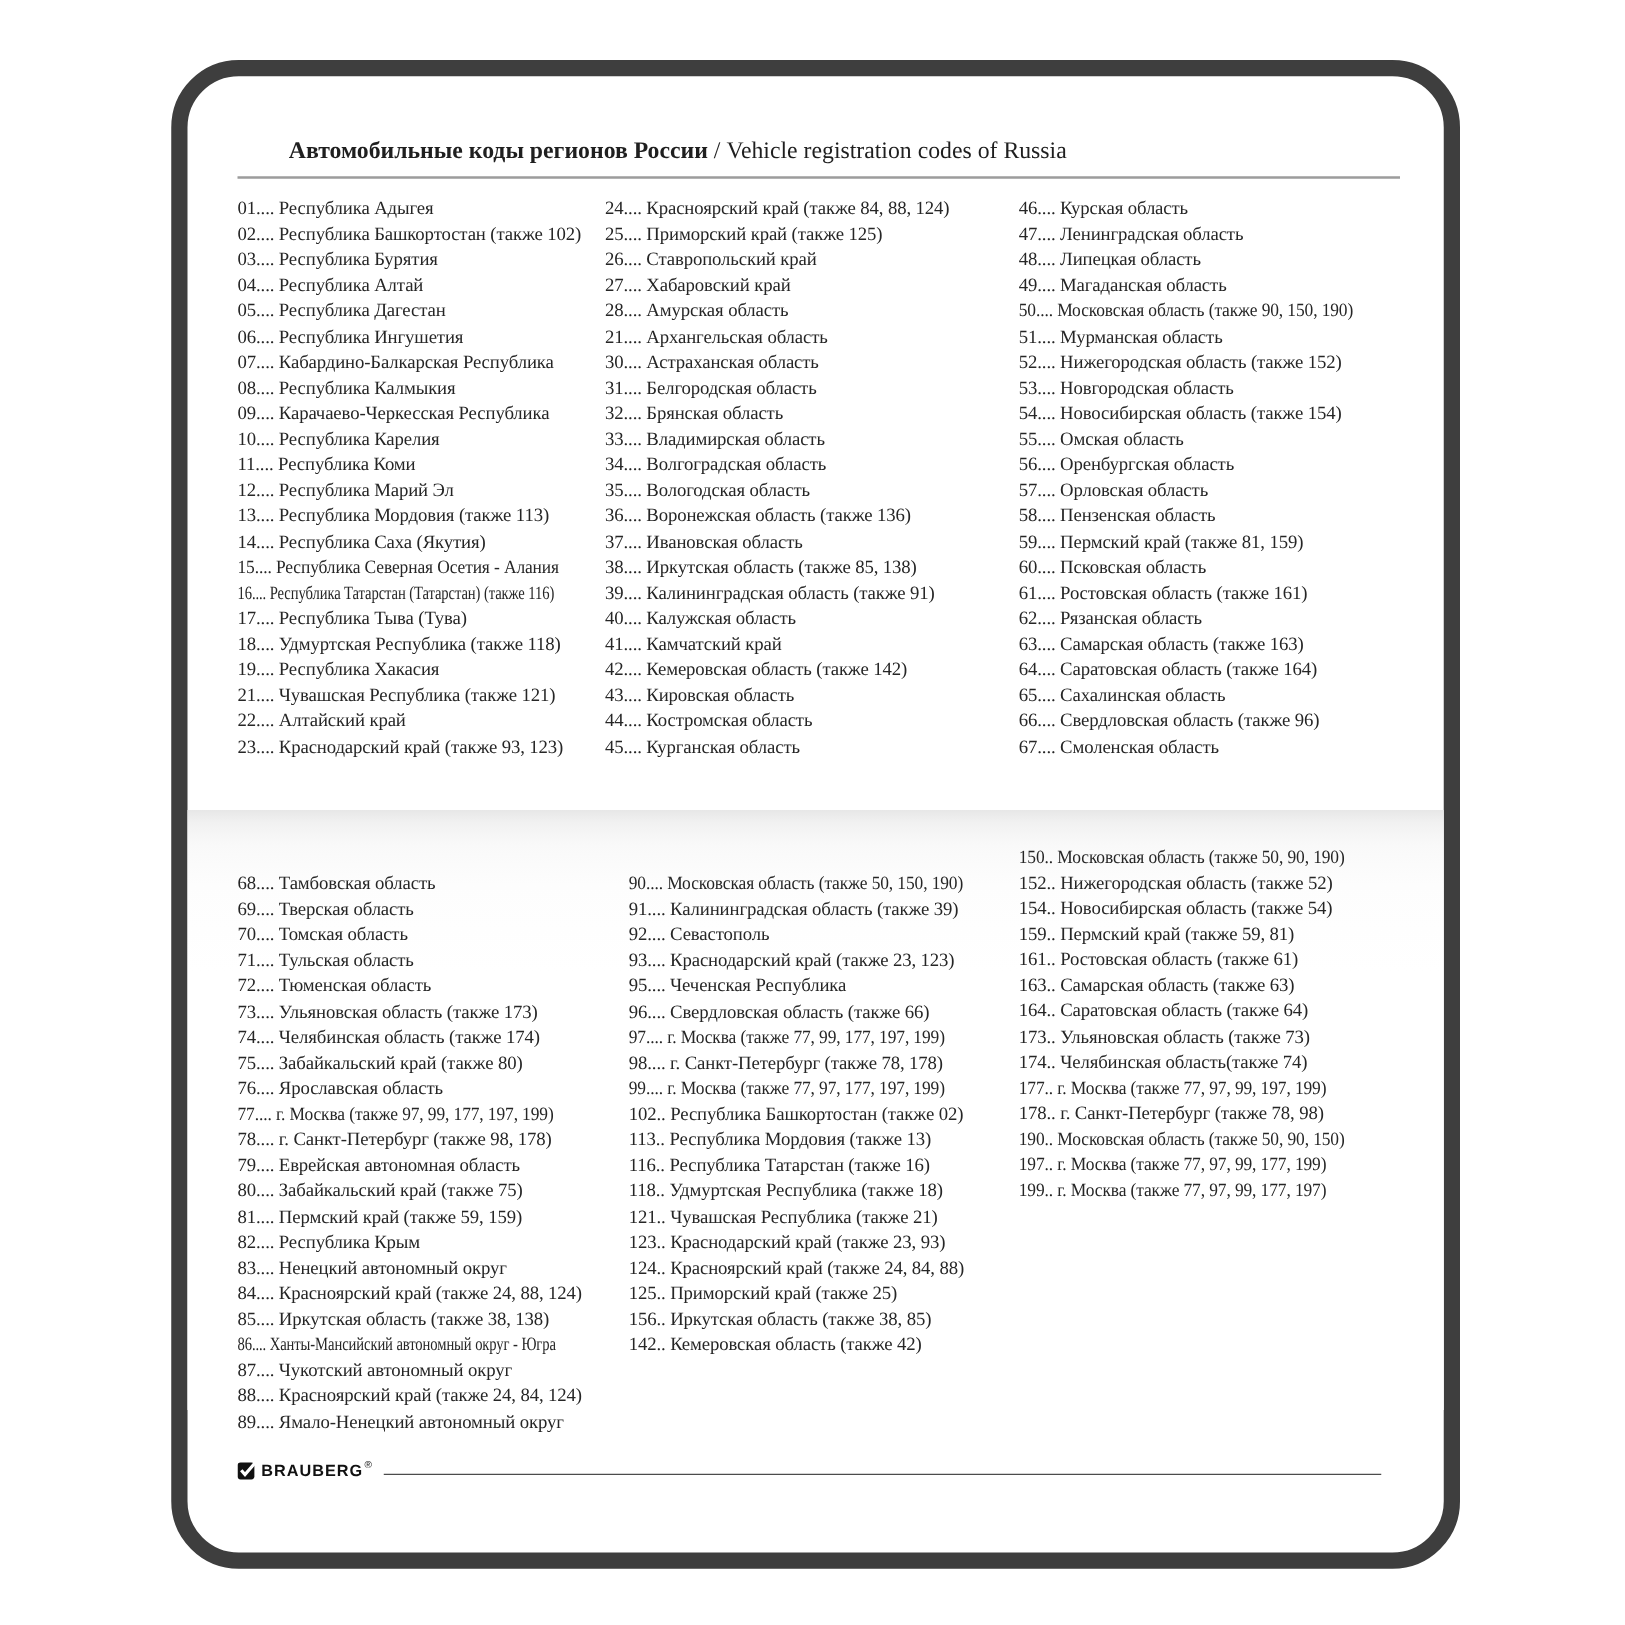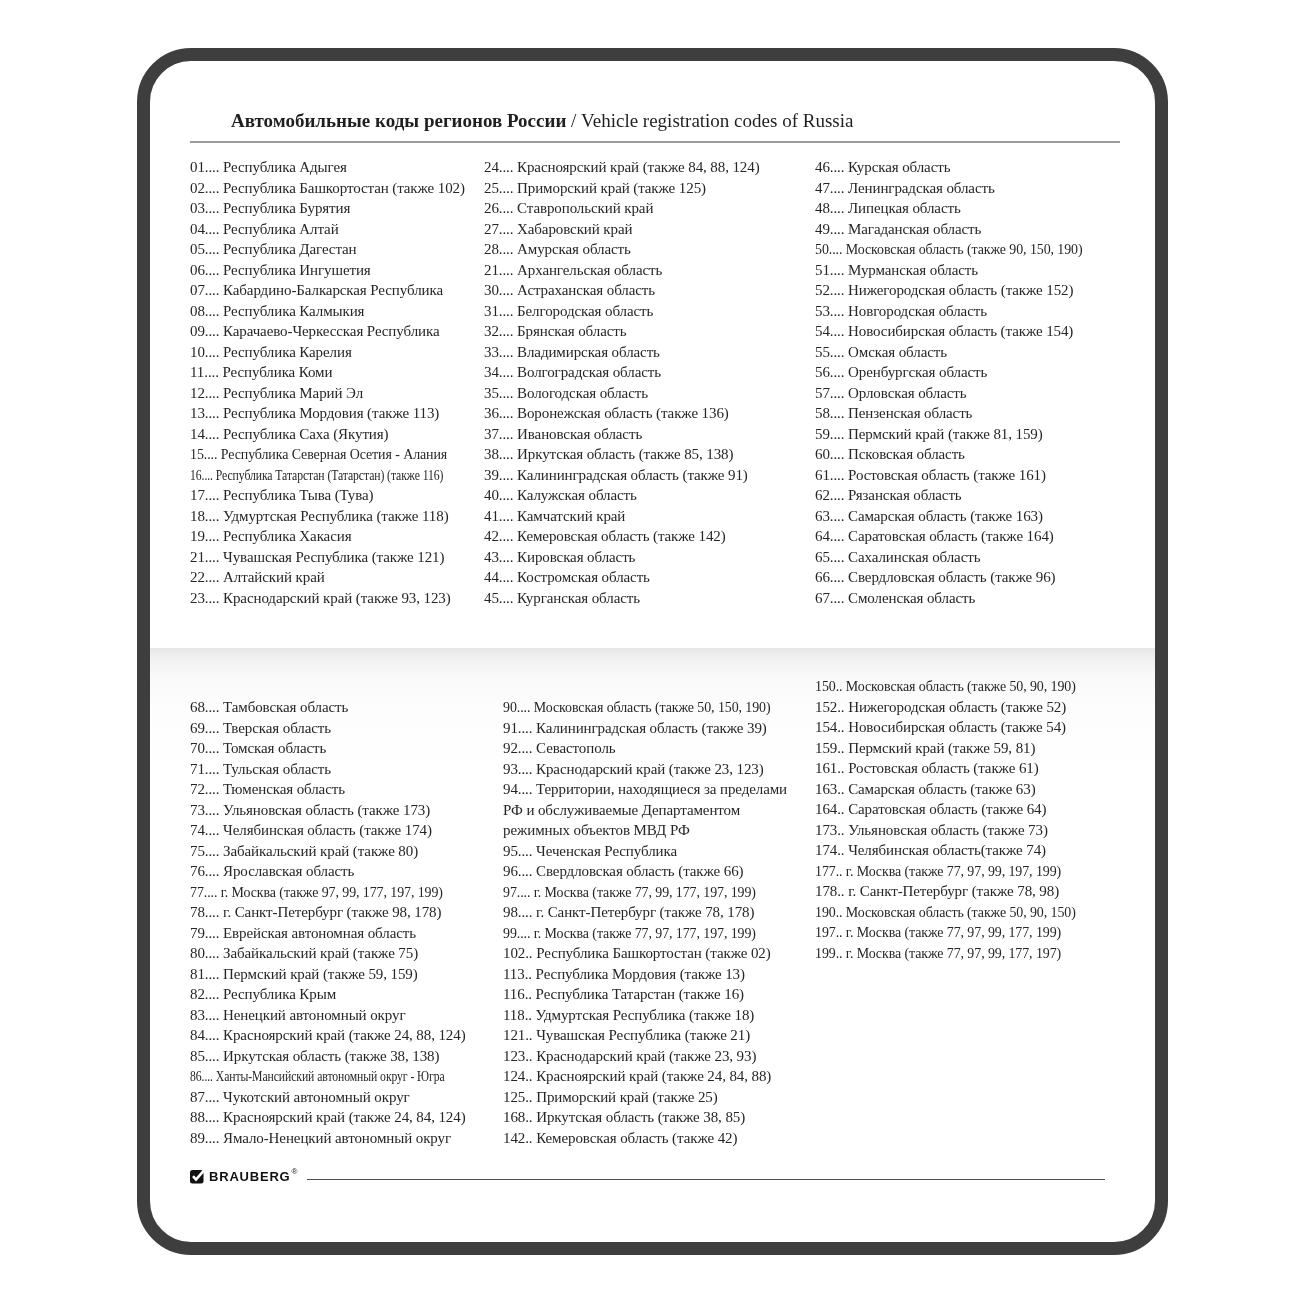--- a/index.html
+++ b/index.html
@@ -208,35 +208,34 @@
     <div class="entry condensed">86.... Ханты-Мансийский автономный округ - Югра</div>
     <div class="entry">87.... Чукотский автономный округ</div>
     <div class="entry">88.... Красноярский край (также 24, 84, 124)</div>
     <div class="entry">89.... Ямало-Ненецкий автономный округ</div>
   </div>
 <div class="col" id="bottom-col-2">
     <div class="entry condensed3">90.... Московская область (также 50, 150, 190)</div>
     <div class="entry">91.... Калининградская область (также 39)</div>
     <div class="entry">92.... Севастополь</div>
     <div class="entry">93.... Краснодарский край (также 23, 123)</div>
-    <div class="entry wrap">94.... Территории, находящиеся за пределами РФ и обслуживаемые Департаментом режимных объектов МВД РФ</div>
     <div class="entry">95.... Чеченская Республика</div>
     <div class="entry">96.... Свердловская область (также 66)</div>
     <div class="entry condensed3">97.... г. Москва (также 77, 99, 177, 197, 199)</div>
     <div class="entry">98.... г. Санкт-Петербург (также 78, 178)</div>
     <div class="entry condensed3">99.... г. Москва (также 77, 97, 177, 197, 199)</div>
     <div class="entry">102.. Республика Башкортостан (также 02)</div>
     <div class="entry">113.. Республика Мордовия (также 13)</div>
     <div class="entry">116.. Республика Татарстан (также 16)</div>
     <div class="entry">118.. Удмуртская Республика (также 18)</div>
     <div class="entry">121.. Чувашская Республика (также 21)</div>
     <div class="entry">123.. Краснодарский край (также 23, 93)</div>
     <div class="entry">124.. Красноярский край (также 24, 84, 88)</div>
     <div class="entry">125.. Приморский край (также 25)</div>
-    <div class="entry">168.. Иркутская область (также 38, 85)</div>
+    <div class="entry">156.. Иркутская область (также 38, 85)</div>
     <div class="entry">142.. Кемеровская область (также 42)</div>
   </div>
 <div class="col" id="bottom-col-3">
     <div class="entry condensed3">150.. Московская область (также 50, 90, 190)</div>
     <div class="entry">152.. Нижегородская область (также 52)</div>
     <div class="entry">154.. Новосибирская область (также 54)</div>
     <div class="entry">159.. Пермский край (также 59, 81)</div>
     <div class="entry">161.. Ростовская область (также 61)</div>
     <div class="entry">163.. Самарская область (также 63)</div>
     <div class="entry">164.. Саратовская область (также 64)</div>

